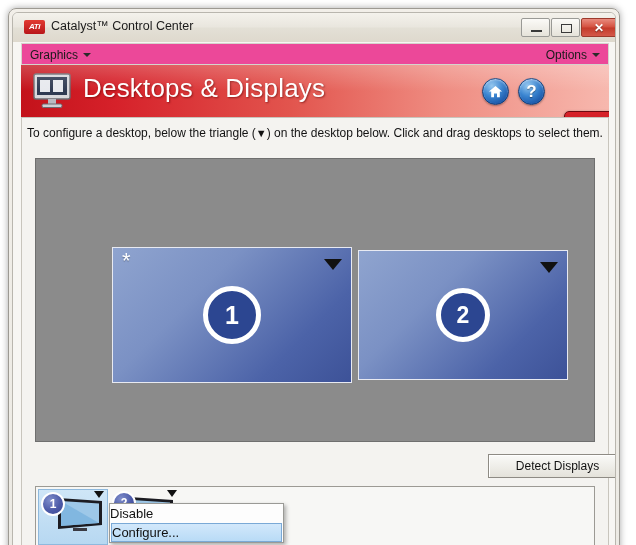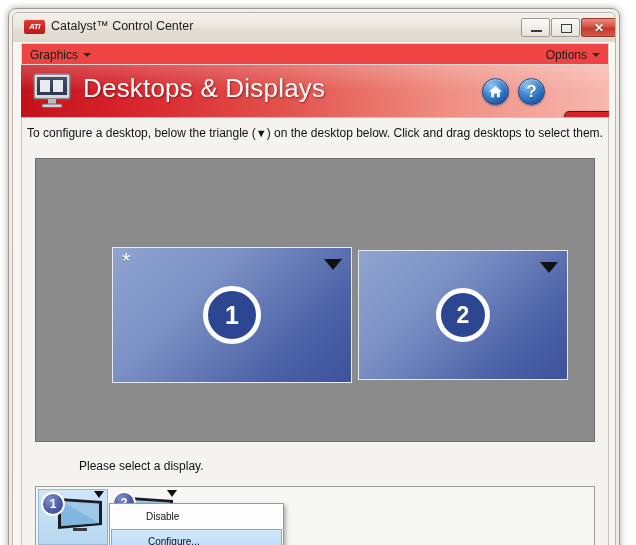--- a/index.html
+++ b/index.html
@@ -55,21 +55,21 @@
   #btnMax .g{position:absolute;left:9px;top:5px;width:11px;height:9px;border:1.5px solid #3a3a3a;box-sizing:border-box;}
   #btnClose .g{
     position:absolute;left:0;top:0;width:100%;height:100%;
     display:flex;align-items:center;justify-content:center;
     font-size:12px;font-weight:bold;color:#fff;
     text-shadow:0 1px 1px rgba(0,0,0,.45);
   }
   
   #menubar{
     position:absolute;left:8px;top:30px;width:588px;height:22px;
-    background:#ef4444;border:1px solid #d6d3cc;box-sizing:border-box;
+    background:#ec4899;border:1px solid #d6d3cc;box-sizing:border-box;
   }
   .menuitem{
     position:absolute;top:2px;height:18px;
     display:flex;align-items:center;gap:5px;
     font-size:12px;color:#1b1b1b;padding:0 6px;cursor:default;
   }
   #menuGraphics{left:2px;}
   #menuOptions{right:2px;}
   .caret{
     width:0;height:0;border-left:4px solid transparent;border-right:4px solid transparent;
@@ -191,22 +191,22 @@
   }
   .thumbMon{position:absolute;left:16px;top:6px;width:50px;height:38px;z-index:2;}
   
   #ctxMenu{
     position:absolute;left:96px;top:490px;width:175px;
     background:#fdfdfd;border:1px solid #9a9a96;box-sizing:border-box;
     box-shadow:2px 2px 4px rgba(0,0,0,.3);
     z-index:40;
   }
   .ctxItem{
-    height:25px;display:flex;align-items:center;
-    padding-left:36px;font-size:10px;color:#111;cursor:default;
+    height:19px;display:flex;align-items:center;
+    font-size:13px;color:#111;cursor:default;
     box-sizing:border-box;
   }
   .ctxItem.sel{
     background:linear-gradient(to bottom,#d2e8fb,#b9dbf6);
     border:1px solid #7aa9d6;
     margin:0 1px;
   }
 </style>
 </head>
 <body>
@@ -277,21 +277,21 @@
         <div class="dtTri"></div>
         <div class="dtNum">1</div>
       </div>
       <div class="desktop" id="desktop2">
         <div class="dtTri"></div>
         <div class="dtNum">2</div>
       </div>
     </div>
 
     <div id="statusRow">
-      <div id="statusText">Please select a display.</div>
+      <div id="detectBtn">Detect Displays</div>
     </div>
 
     <div id="strip">
       <div class="thumb" id="thumb1">
         <div class="thumbBadge">1</div>
         <div class="thumbTri"></div>
         <svg class="thumbMon" viewBox="0 0 50 38">
           <path d="M3 2 L47 5 L47 29 L3 33 Z" fill="#1c1c22"></path>
           <path d="M6 5 L44 7.5 L44 27 L6 30 Z" fill="#9ec8e8"></path>
           <path d="M6 5 L44 27 L6 30 Z" fill="#77b2de" opacity=".75"></path>

